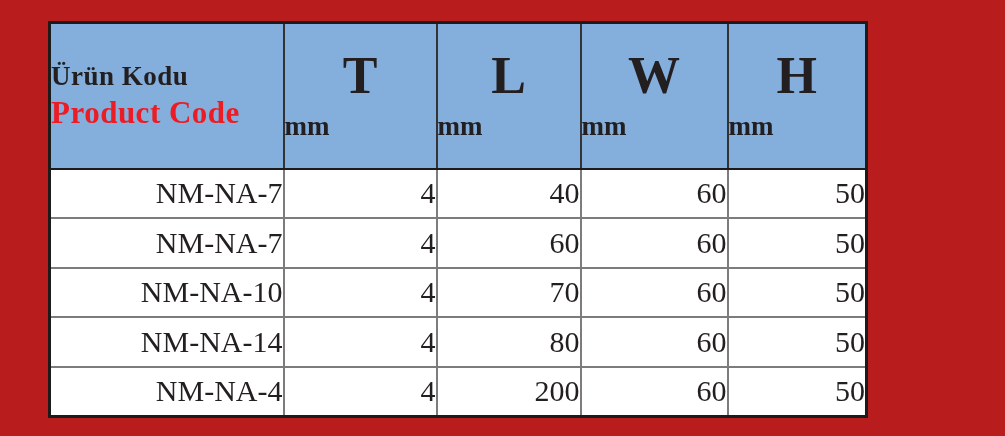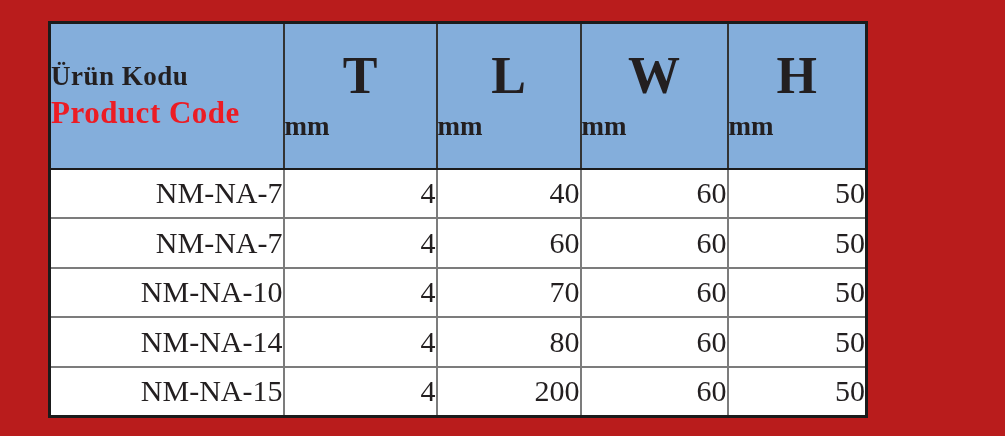--- a/index.html
+++ b/index.html
@@ -139,21 +139,21 @@
         <td>50</td>
       </tr>
       <tr>
         <td>NM-NA-14</td>
         <td>4</td>
         <td>80</td>
         <td>60</td>
         <td>50</td>
       </tr>
       <tr>
-        <td>NM-NA-15</td>
+        <td>NM-NA-4</td>
         <td>4</td>
         <td>200</td>
         <td>60</td>
         <td>50</td>
       </tr>
     </tbody>
   </table>
 </div>
 
 </body></html>

